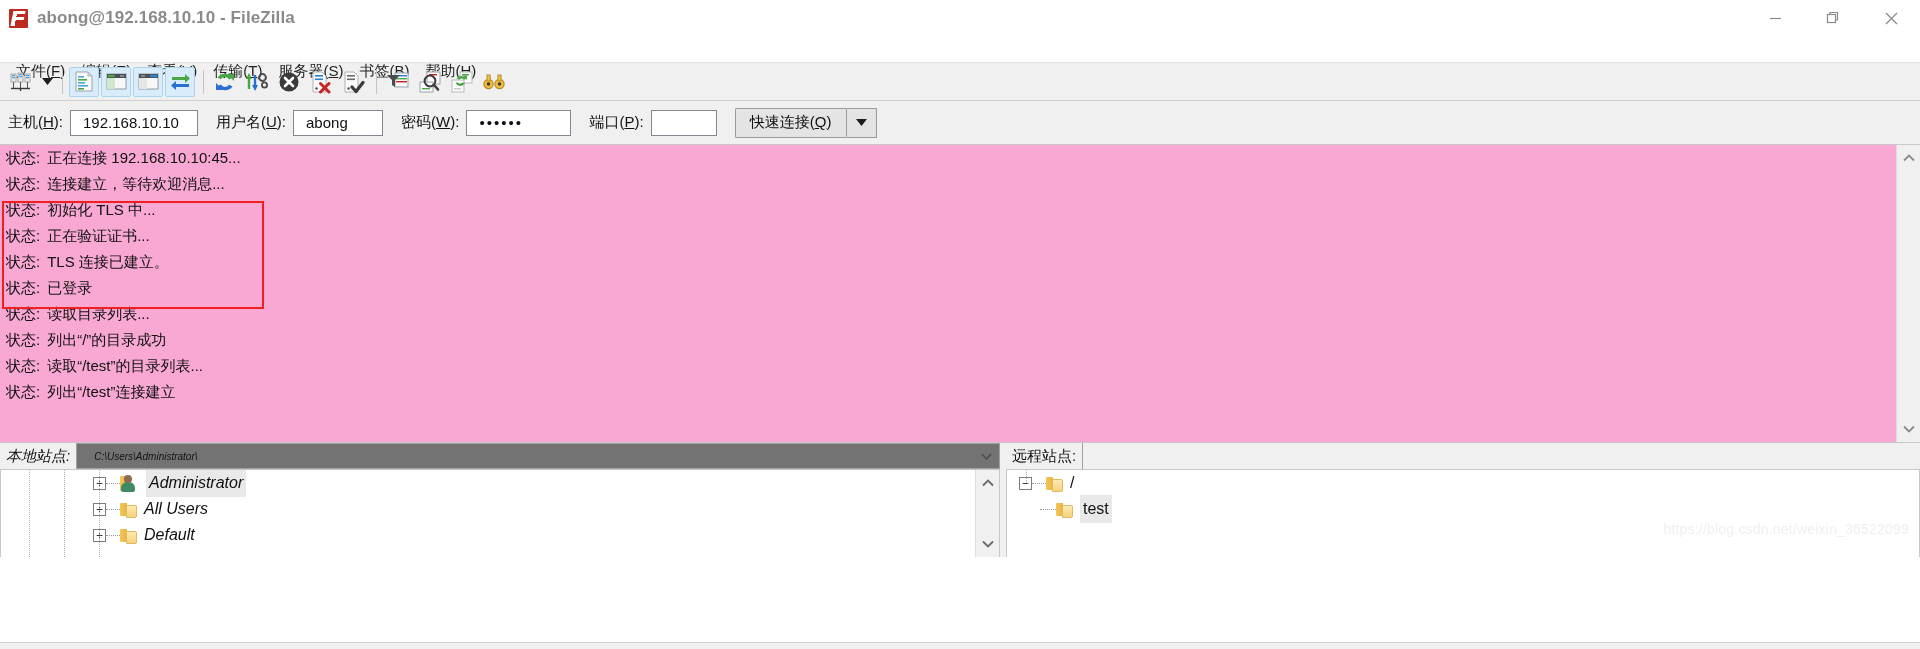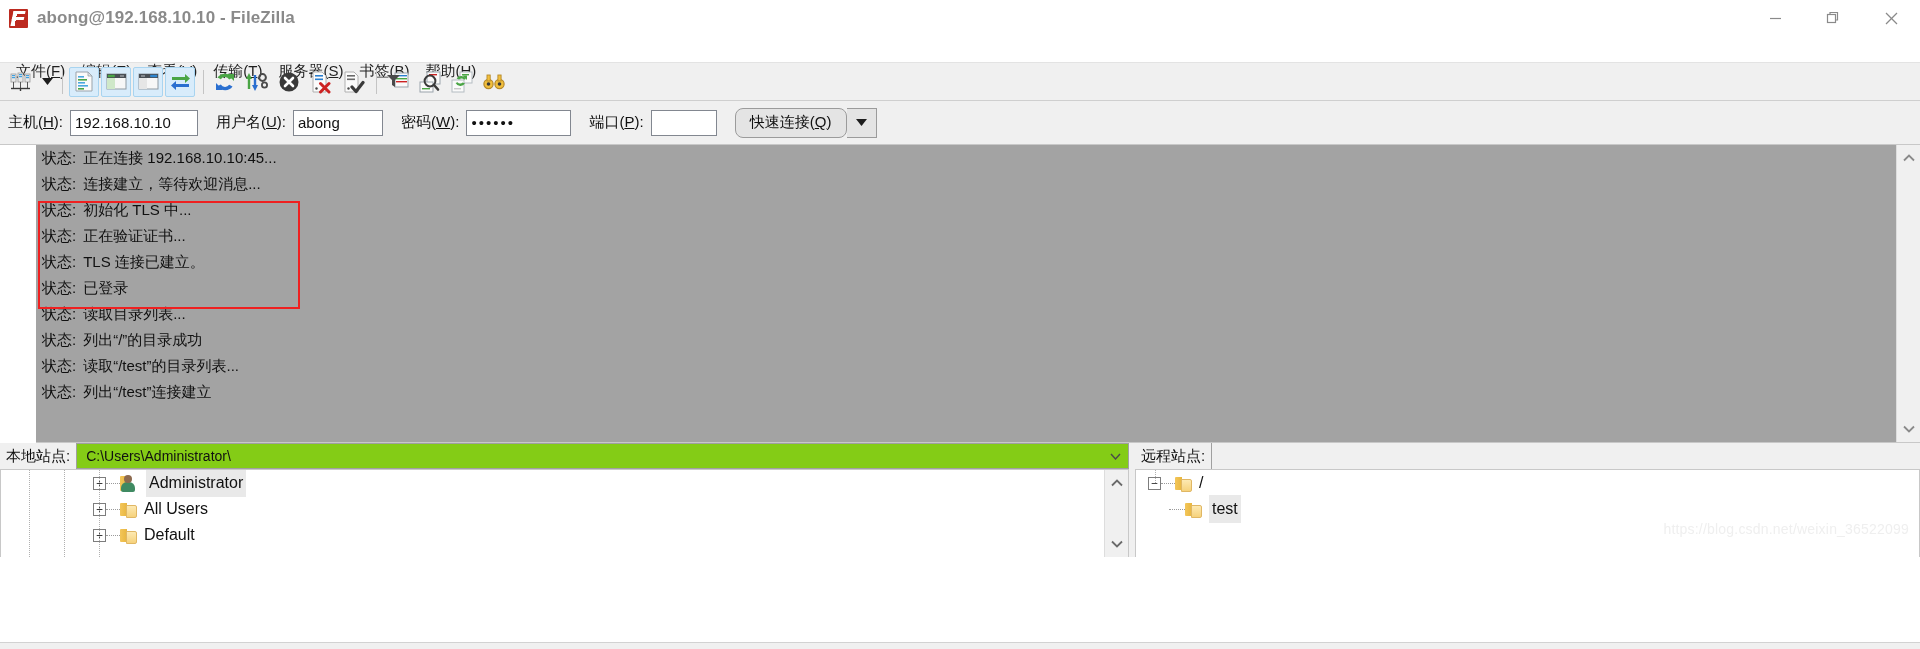--- a/index.html
+++ b/index.html
@@ -124,56 +124,55 @@
     margin-right: 7px;
   }
   .qc-label u { text-decoration: underline; }
   .qc-input {
     height: 26px;
     border: 1px solid #828790;
     background: #fff;
     font-family: "Liberation Sans", sans-serif;
     font-size: 15px;
     color: #111;
-    padding: 0 4px;
+    padding: 0 12px;
     margin-right: 18px;
     outline: none;
   }
   .qc-host { width: 128px; }
   .qc-user { width: 90px; }
   .qc-pass { width: 105px; letter-spacing: 2px; }
   .qc-port { width: 66px; }
   .qc-btn {
     height: 30px;
     min-width: 112px;
     padding: 0 14px;
     background: #e4e4e4;
     border: 1px solid #9b9b9b;
     font-size: 15px;
     font-family: "Liberation Sans", sans-serif;
     color: #111;
-    border-radius: 8px;
+    border-radius: 1px;
   }
   .qc-btn u { text-decoration: underline; }
   .qc-drop {
     height: 30px; width: 30px;
     background: #e4e4e4;
     border: 1px solid #9b9b9b;
     border-left: none;
     display: flex; align-items: center; justify-content: center;
   }
 
   
   .logpanel {
     position: relative;
     height: 298px;
-    background: #a3a3a3;
+    background: #f9a8d4;
     border-bottom: 1px solid #c8c8c8;
     overflow: hidden;
-    margin-left: 36px;
   }
   .loglist {
     padding-top: 4px;
   }
   .logline {
     display: flex;
     align-items: baseline;
     height: 26px;
     padding-left: 6px;
     font-size: 15px;
@@ -206,21 +205,21 @@
   
   .sites {
     display: flex;
     height: 100%;
   }
   .site-col {
     position: relative;
     display: flex;
     flex-direction: column;
   }
-  .site-local { width: 1129px; }
+  .site-local { width: 1000px; font-style: italic; }
   .site-splitter { width: 6px; background: #f0f0f0; }
   .site-remote { flex: 1; }
 
   .site-header {
     height: 27px;
     display: flex;
     align-items: stretch;
     background: #f0f0f0;
     border-bottom: 1px solid #c8c8c8;
   }
@@ -229,25 +228,25 @@
     padding: 0 6px 0 6px;
     font-size: 15px;
     color: #111;
     background: #f0f0f0;
     border-right: 1px solid #a0a0a0;
     white-space: nowrap;
   }
   .site-path {
     flex: 1;
     display: flex; align-items: center;
-    background: #84cc16;
+    background: #737373;
     border: 1px solid #a0a0a0;
     border-left: none;
-    padding-left: 9px;
-    font-size: 14px;
+    padding-left: 17px;
+    font-size: 10px;
     color: #111;
     position: relative;
   }
   .path-caret {
     position: absolute;
     right: 4px; top: 0; bottom: 0;
     width: 18px;
     display: flex; align-items: center; justify-content: center;
   }
 

